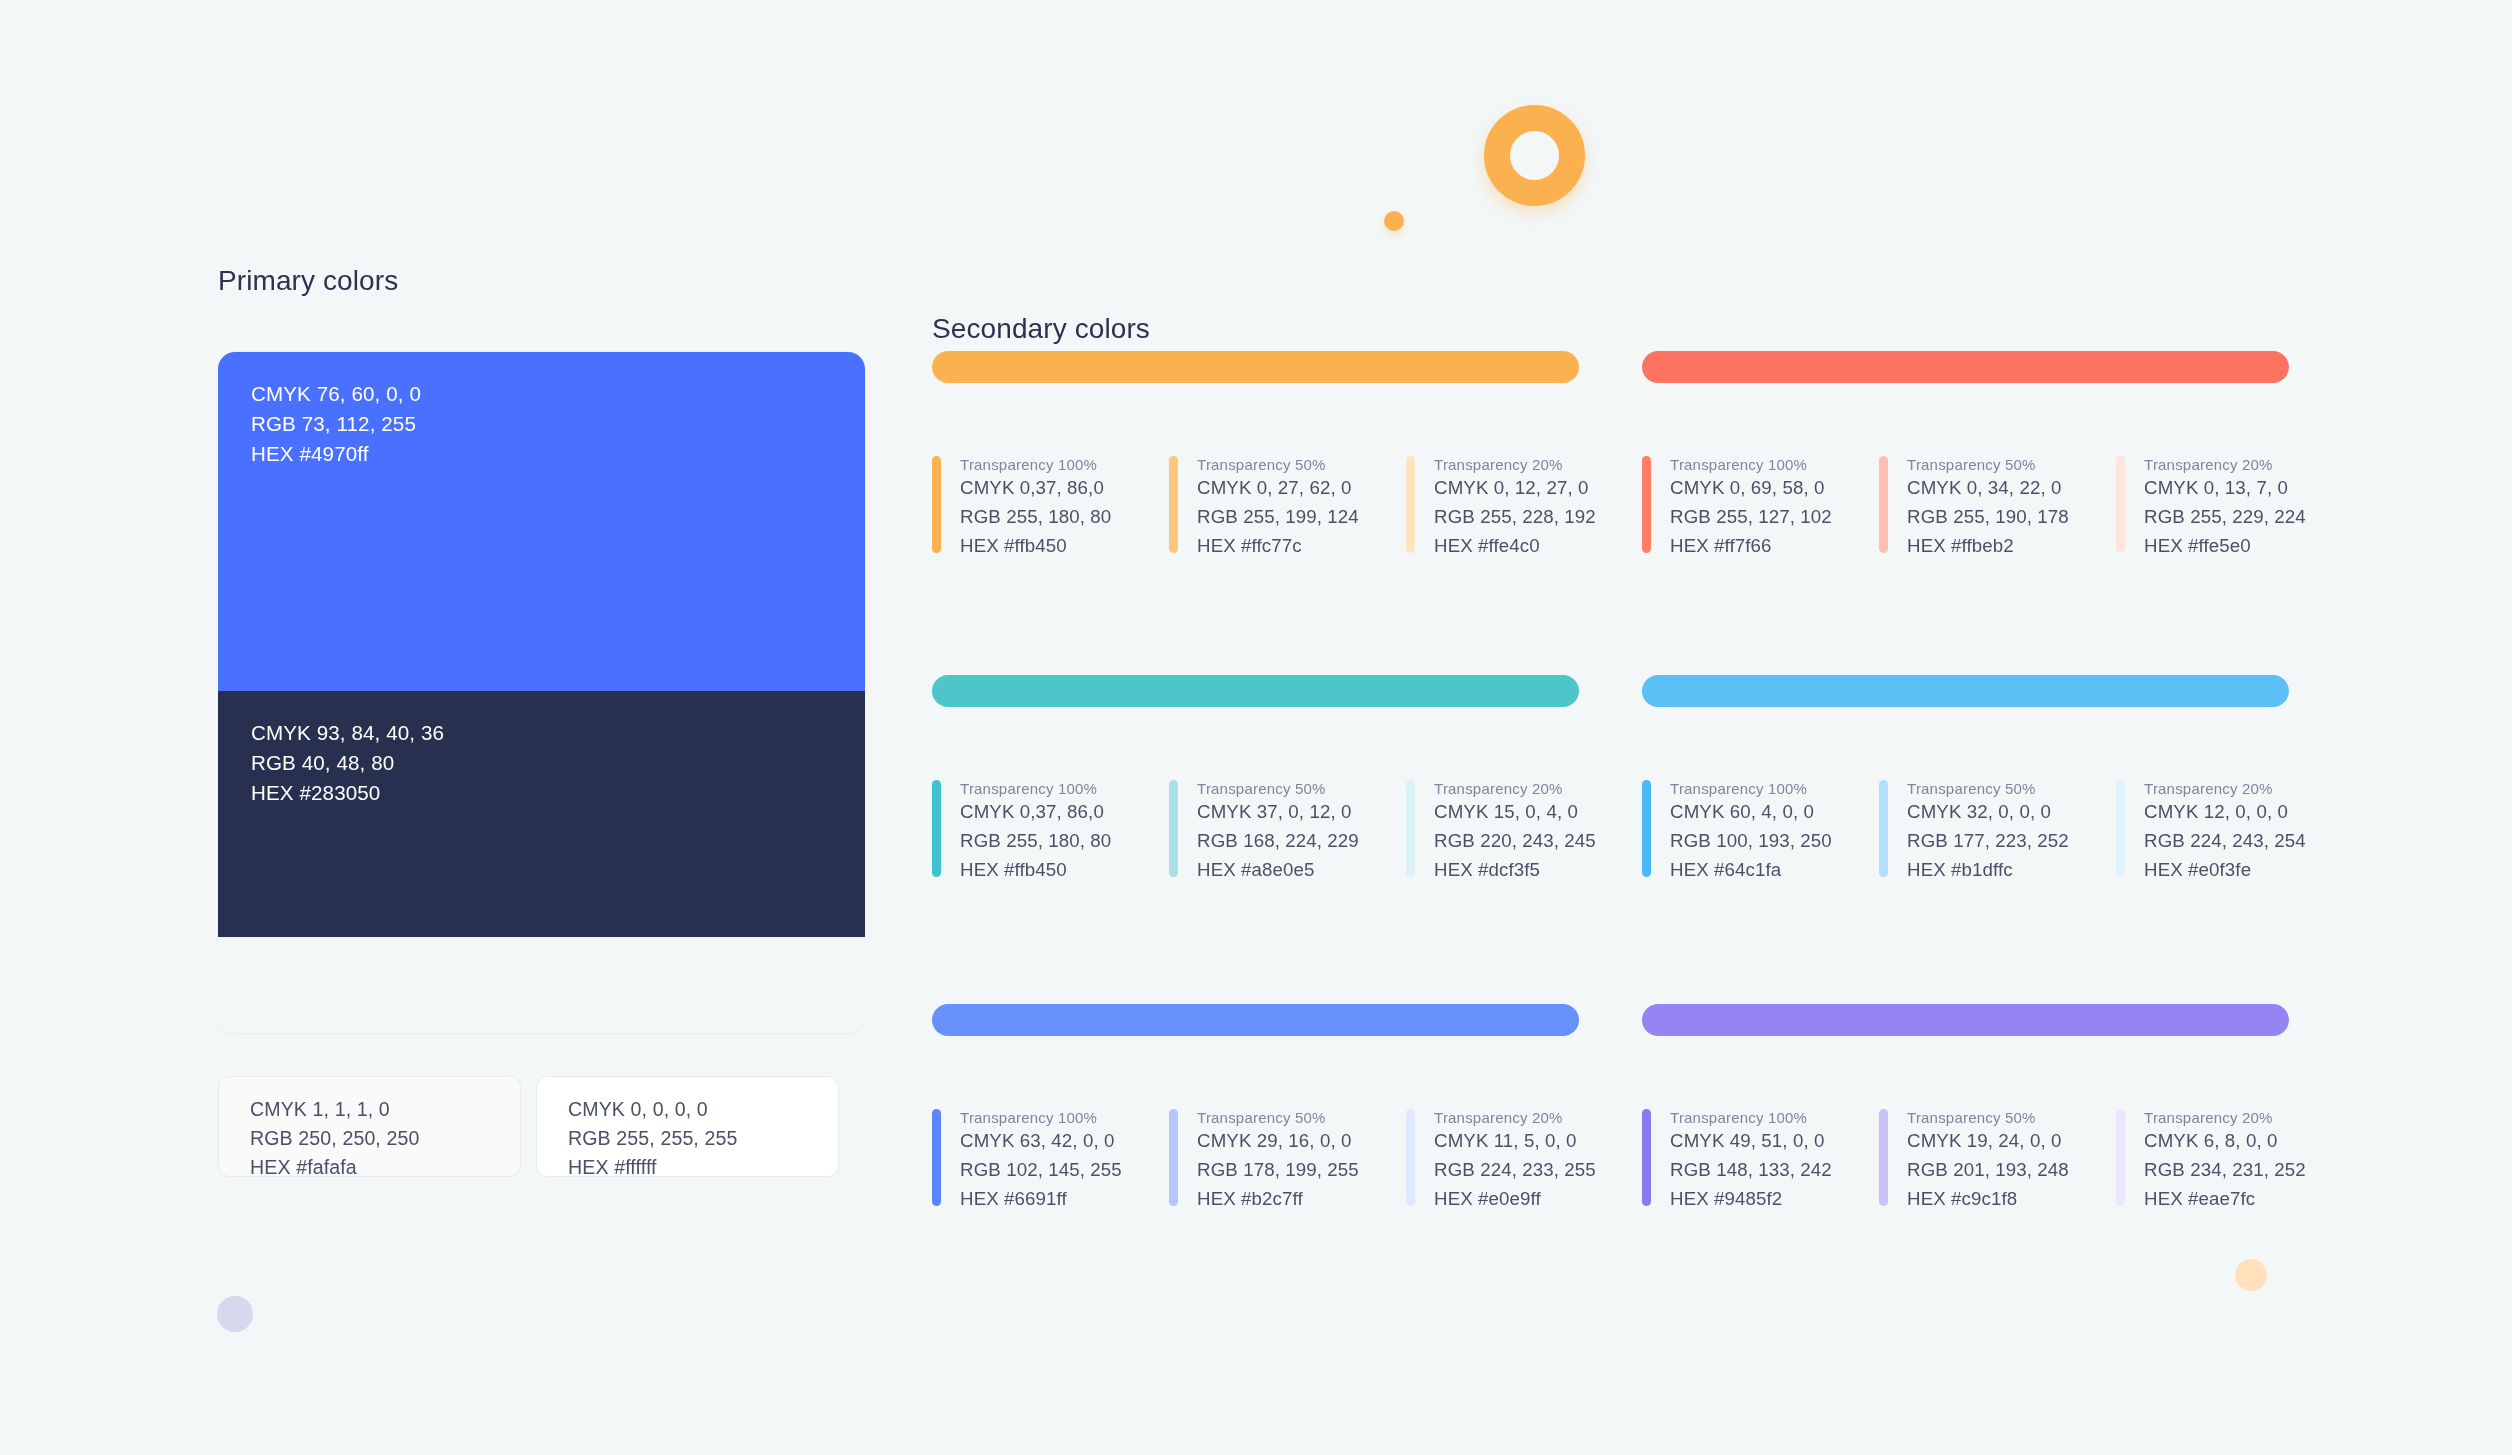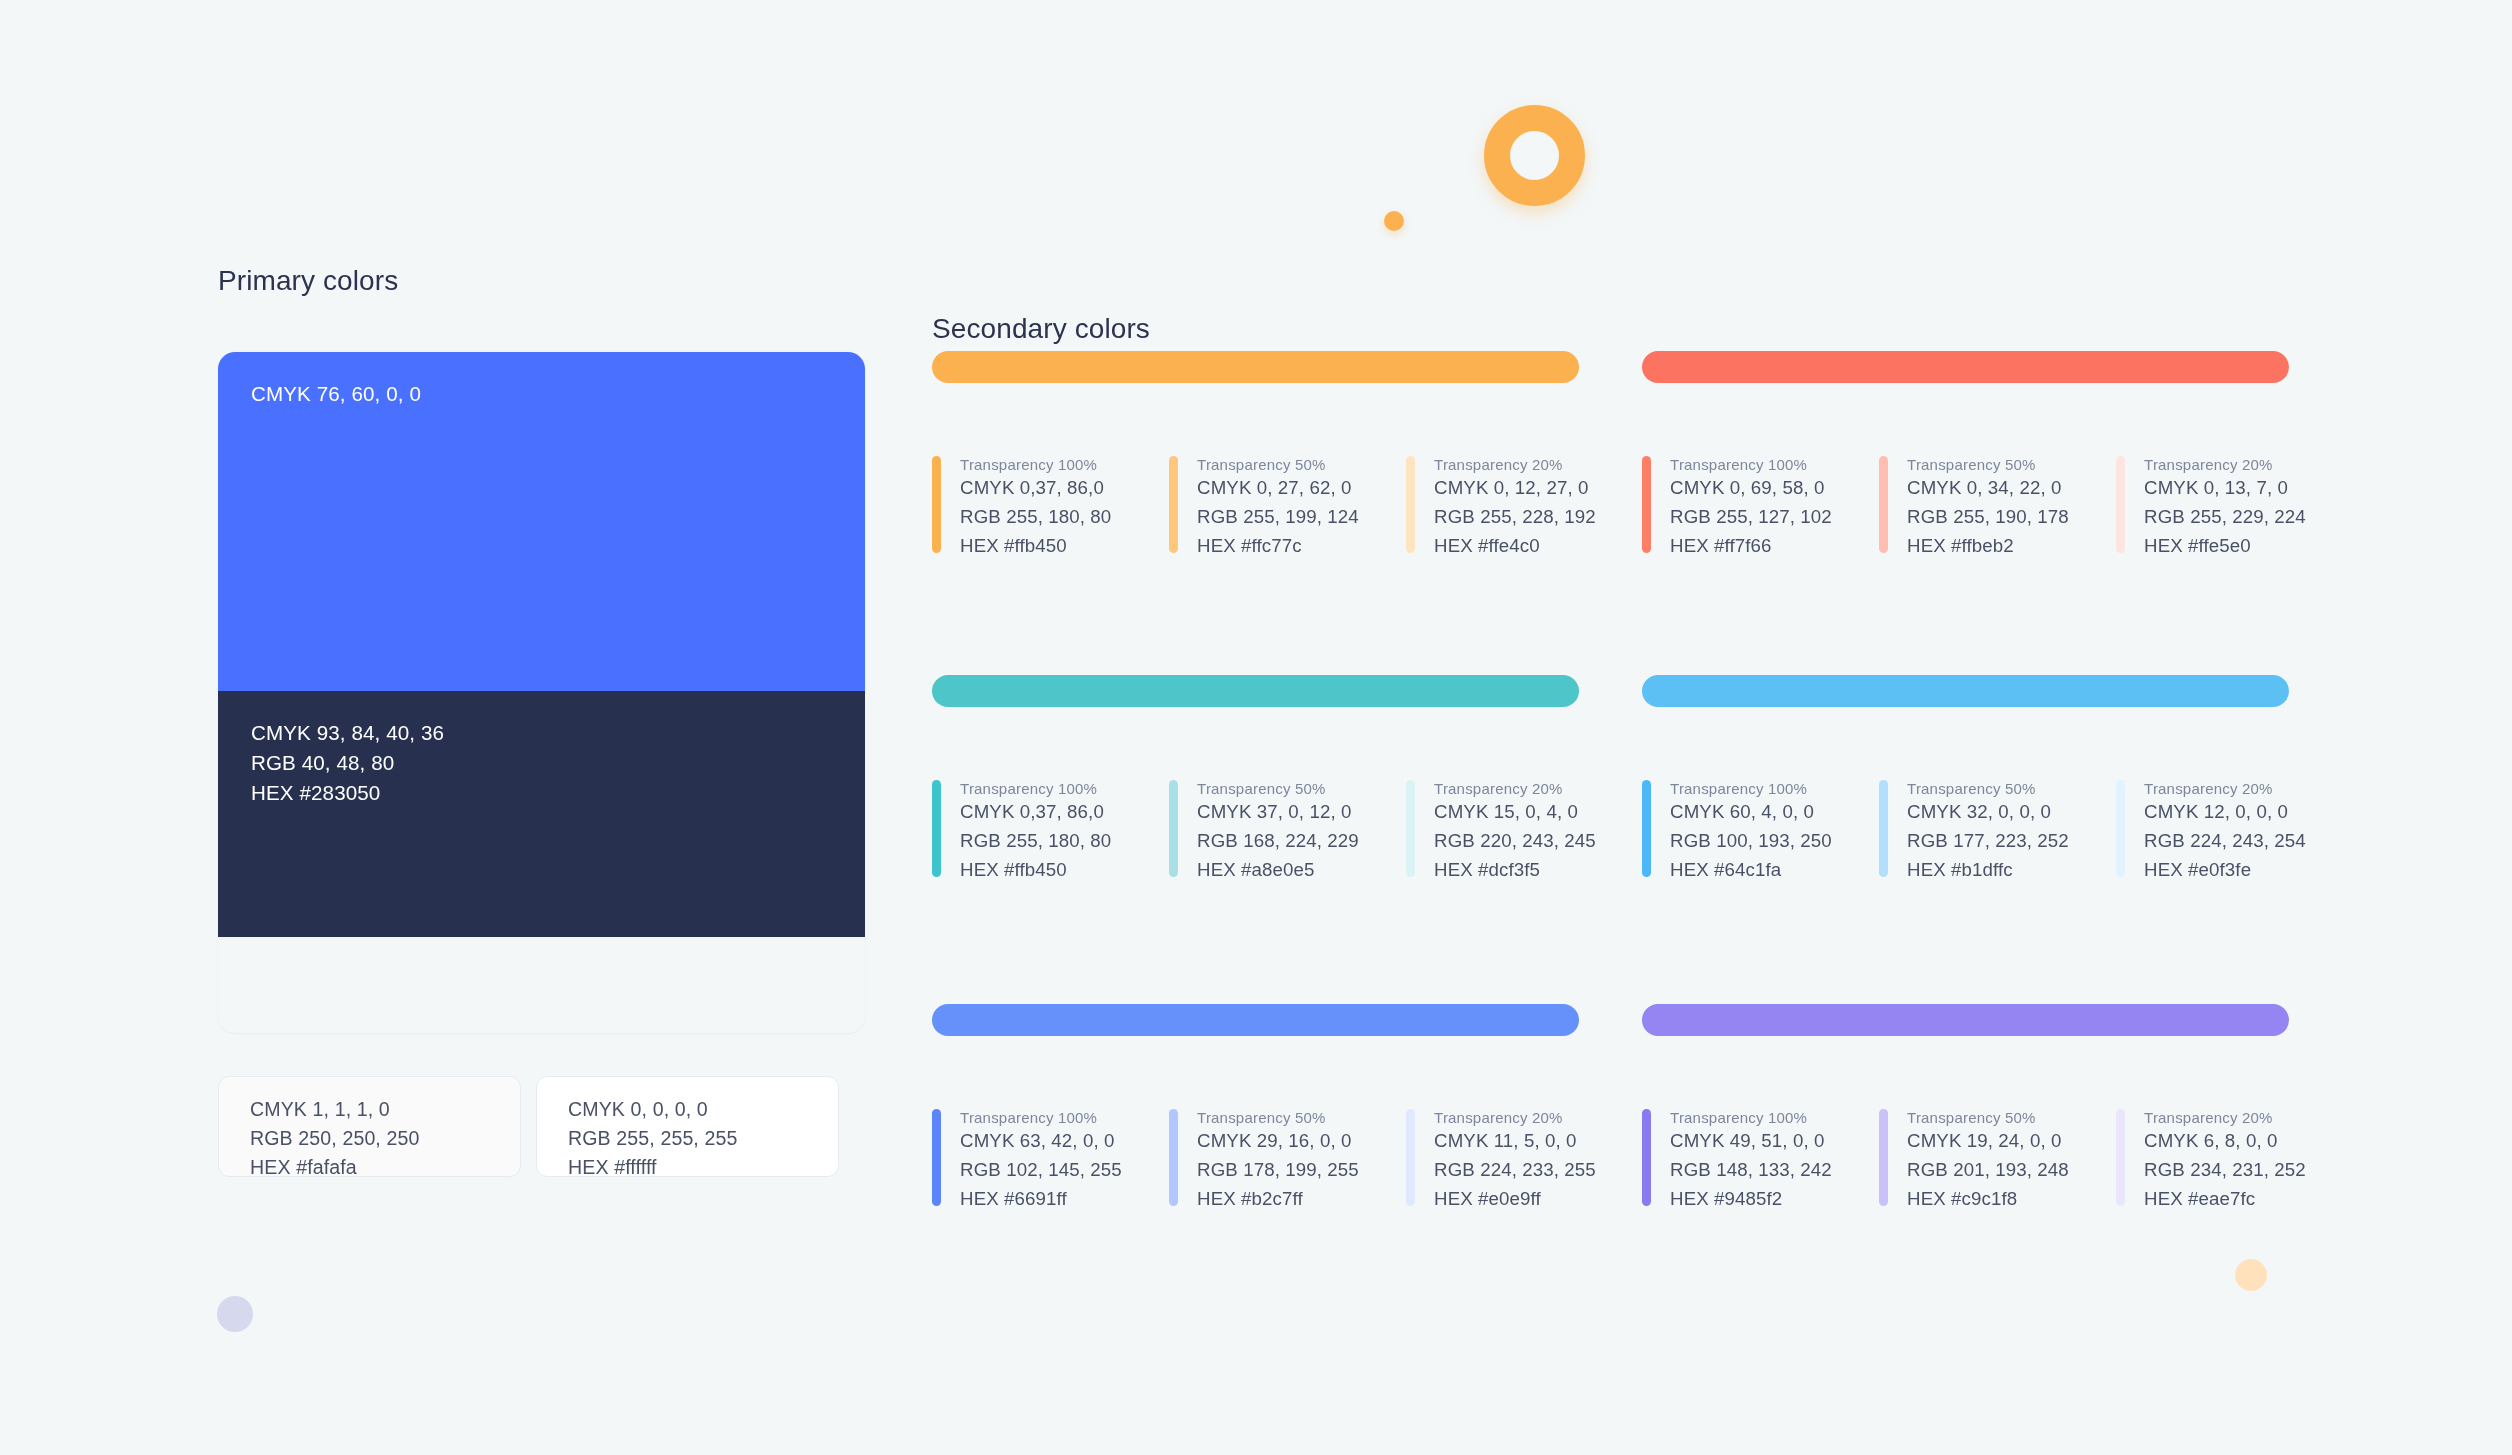--- a/index.html
+++ b/index.html
@@ -126,20 +126,22 @@
 <div class="ring" id="ring-orange-large" style="left:1484px; top:105px; width:101px; height:101px; border:26px solid #fbb14f; box-shadow:0 6.5px 15px rgba(251,177,79,.35);"></div>
 <div class="ring" id="ring-orange-small" style="left:1384px; top:211px; width:15px; height:15px; border:10.3px solid #fbb14f; box-shadow:0 3.7px 8.4px rgba(251,177,79,.32);"></div>
 <div class="ring" id="ring-lavender" style="left:217px; top:1296px; width:30px; height:30px; border:18.7px solid #d6d9ee;"></div>
 <div class="ring" id="ring-peach" style="left:2235px; top:1259px; width:22.4px; height:22.4px; border:16px solid #ffe2bb;"></div>
 
 <div class="section-title" id="primary-title">Primary colors</div>
 
 <div class="primary-card">
   <div class="primary-half blue">
     <div class="swatch-line">CMYK 76, 60, 0, 0</div>
+    <div class="swatch-line">RGB 73, 112, 255</div>
+    <div class="swatch-line">HEX #4970ff</div>
   </div>
   <div class="primary-half navy">
     <div class="swatch-line">CMYK 93, 84, 40, 36</div>
     <div class="swatch-line">RGB 40, 48, 80</div>
     <div class="swatch-line">HEX #283050</div>
   </div>
 </div>
 
 <div class="neutral-card" id="neutral-card-fafafa">
   <div class="neutral-line">CMYK 1, 1, 1, 0</div>

